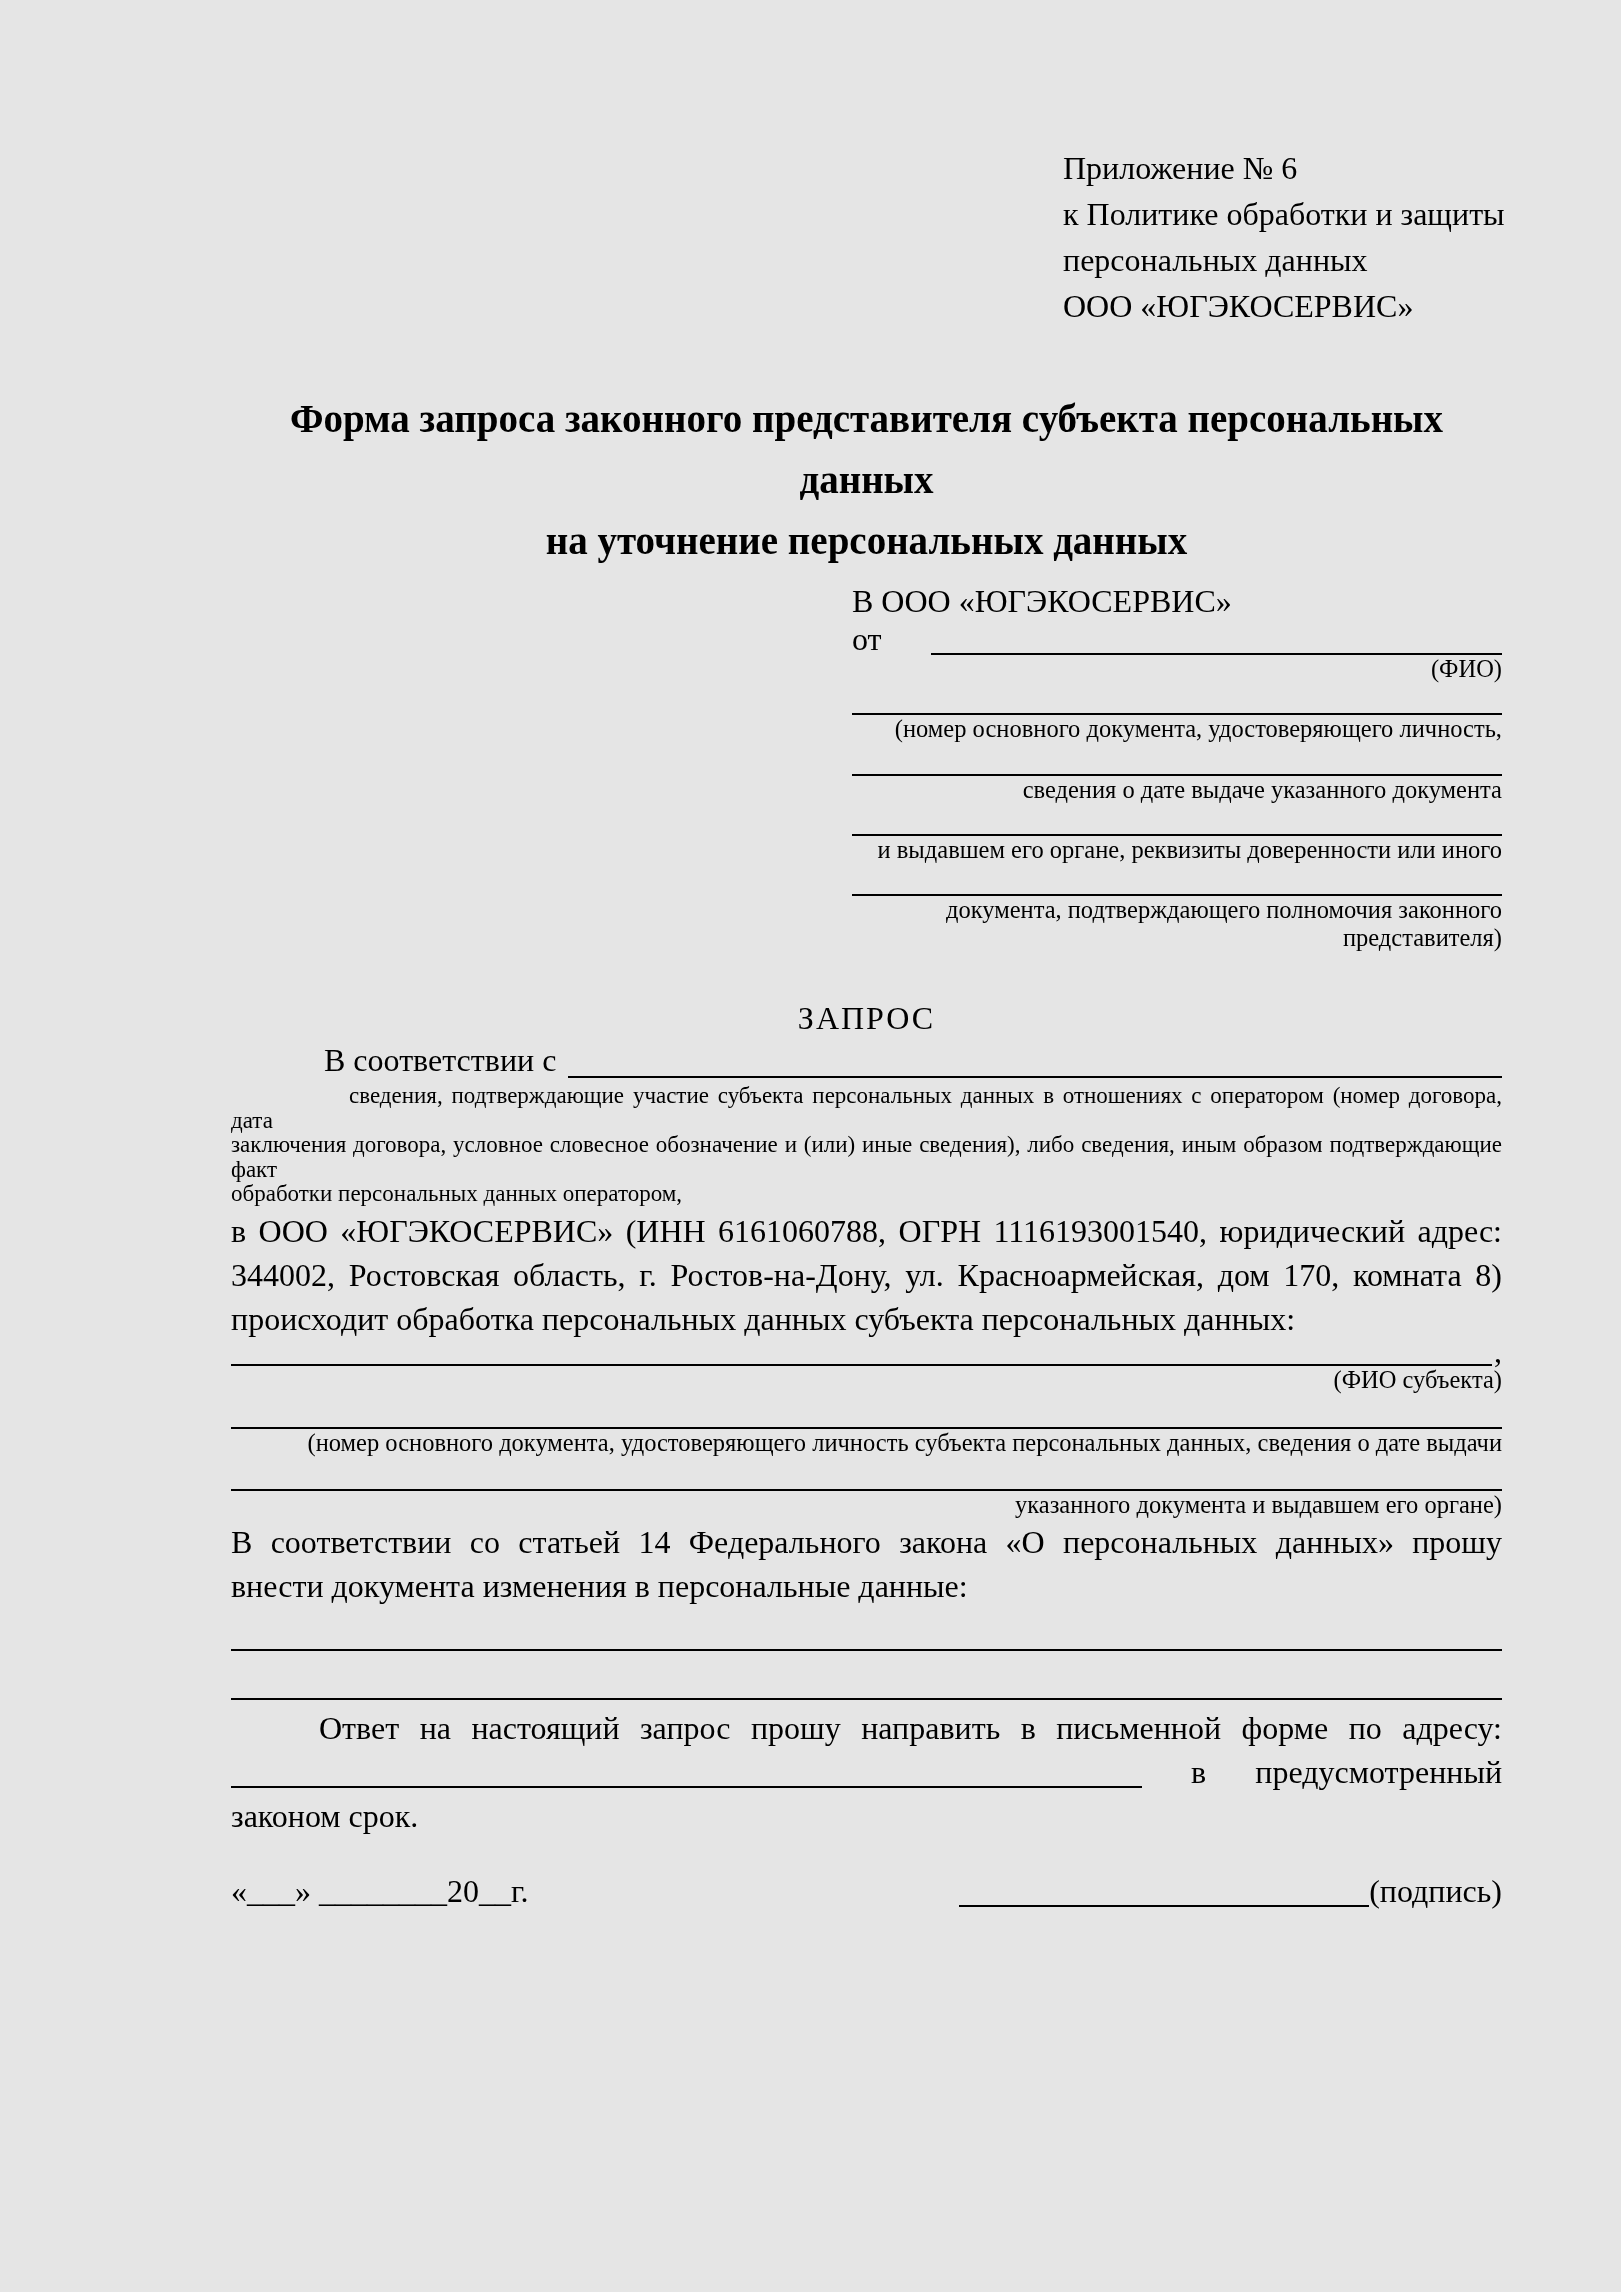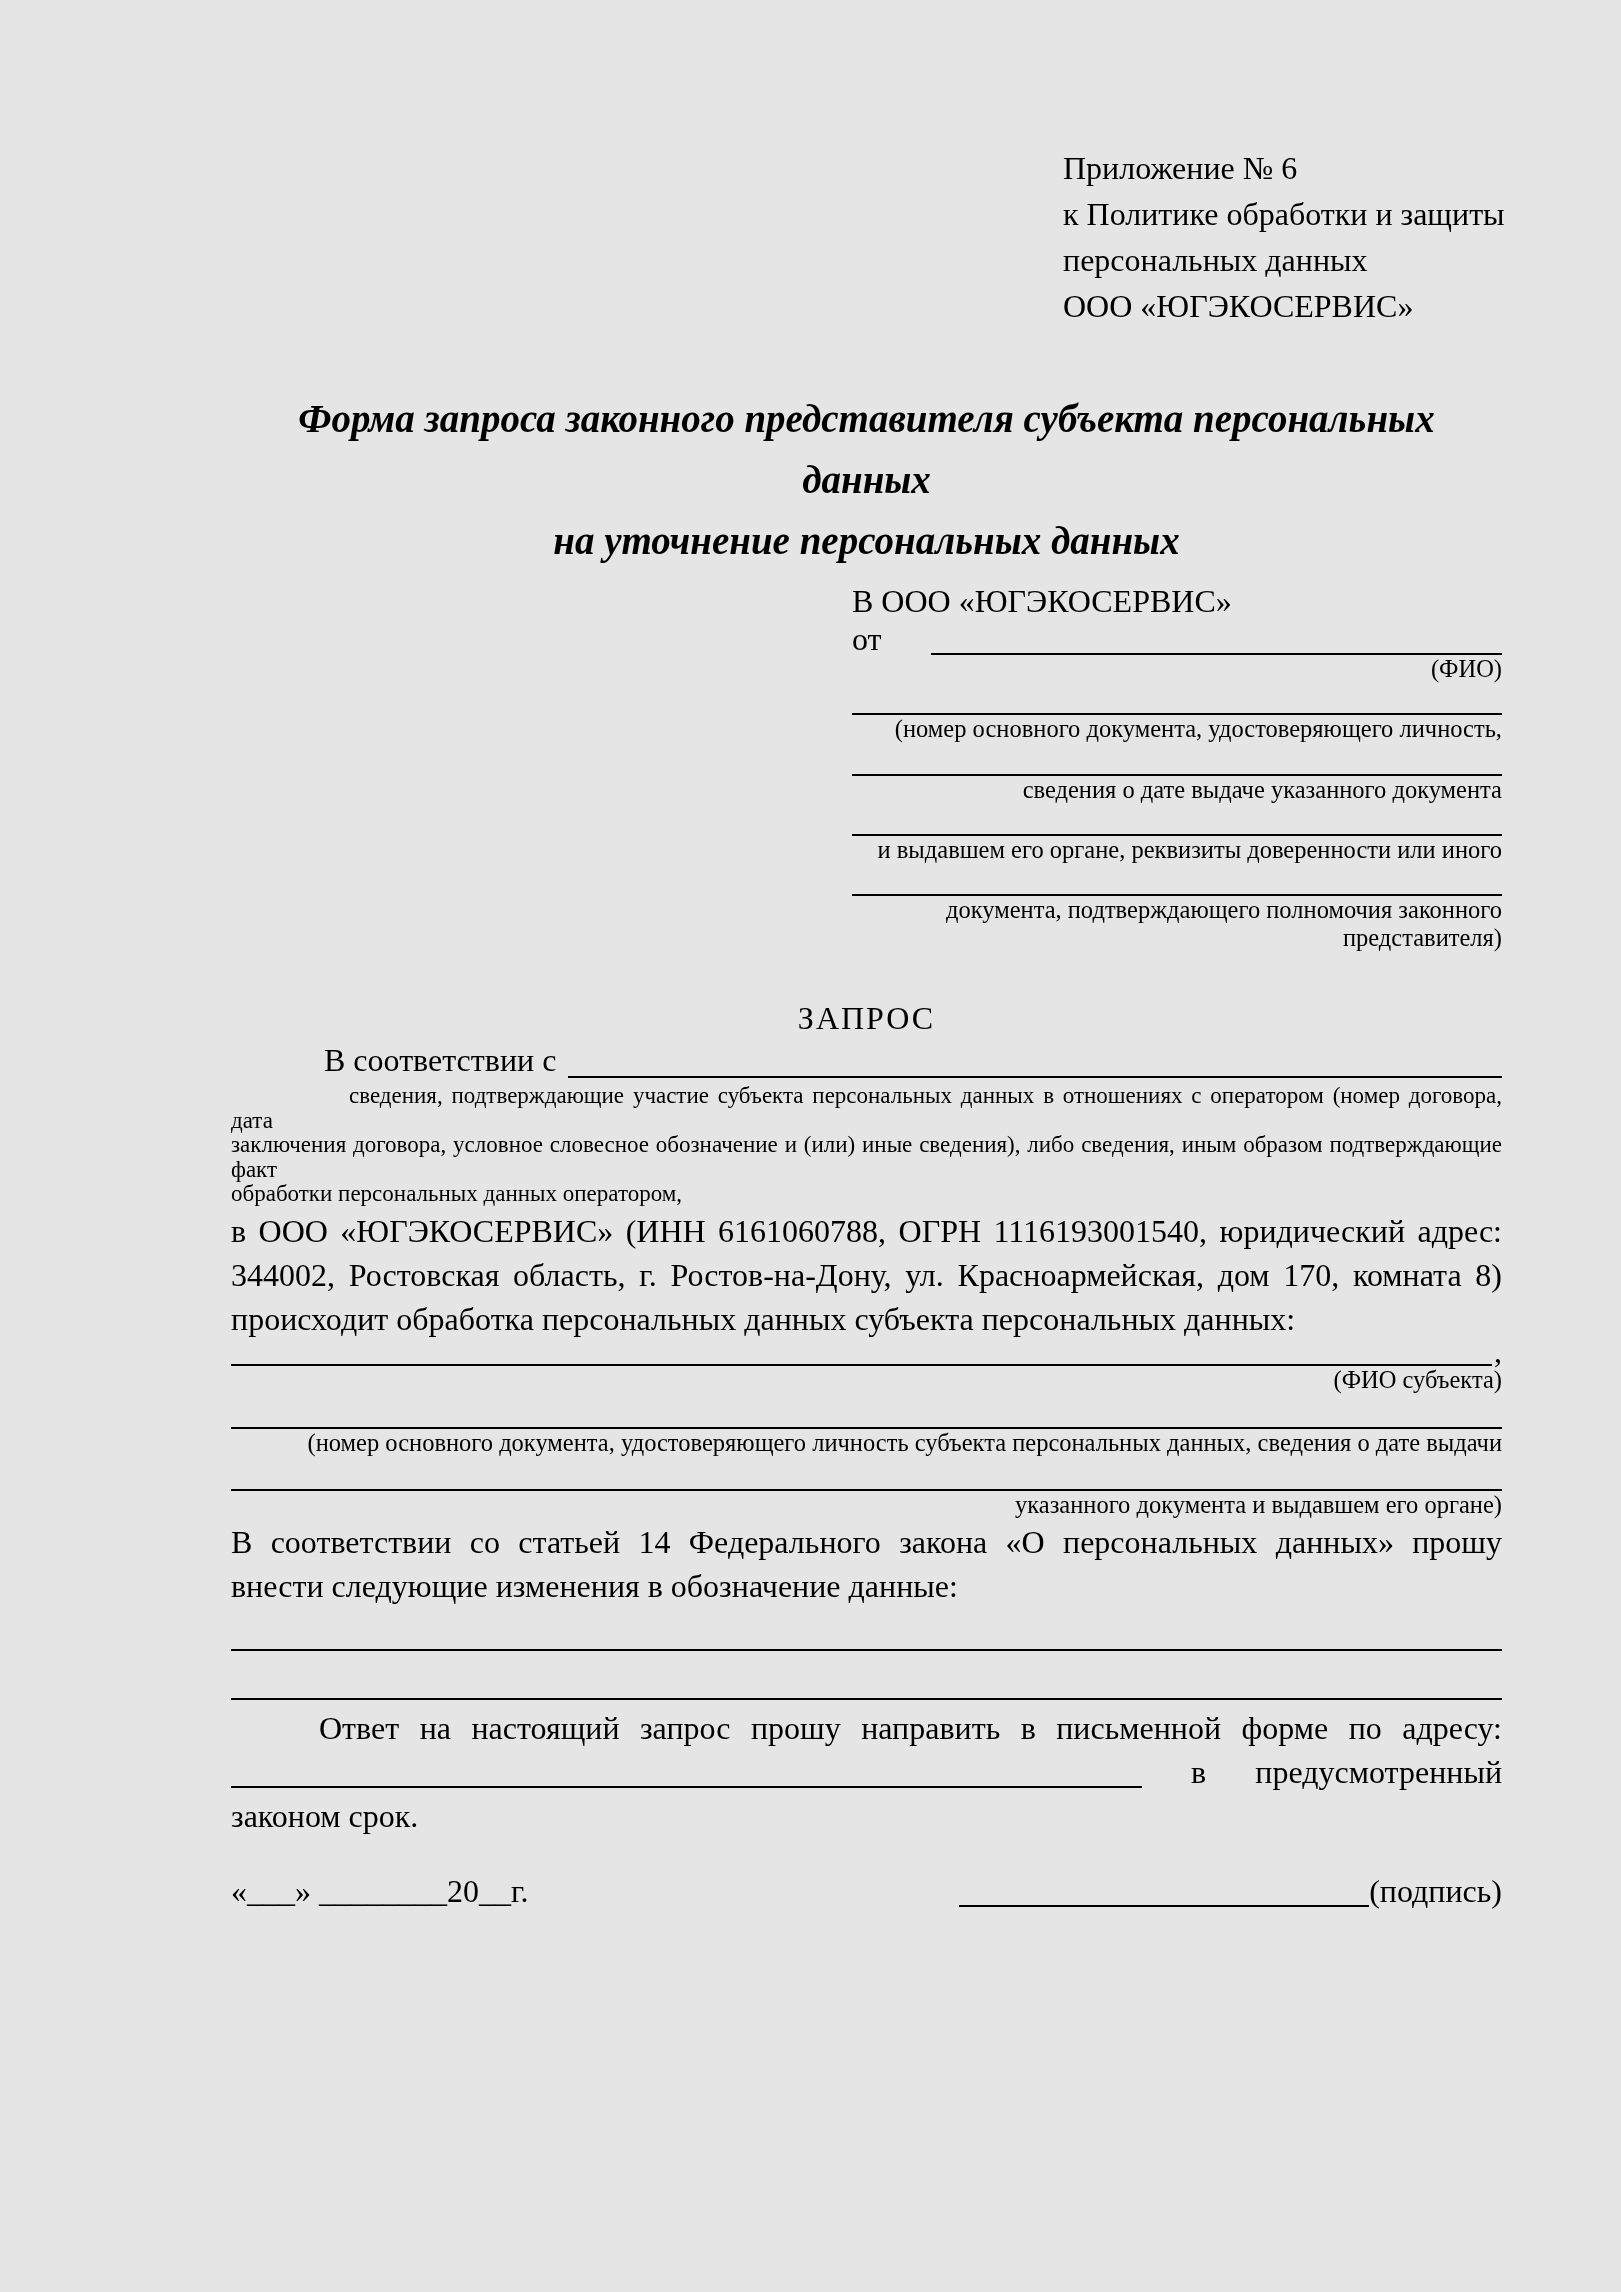--- a/index.html
+++ b/index.html
@@ -17,21 +17,21 @@
     position: absolute;
     left: 231px;
     top: 145px;
     width: 1271px;
     font-size: 32px;
     line-height: 44px;
   }
   
   .appendix { margin-left: 832px; font-size: 32px; line-height: 46px; white-space: nowrap; }
   
-  .doc-title { margin-top: 59px; text-align: center; font-weight: bold; font-size: 39px; line-height: 61px; font-style: italic; }
+  .doc-title { margin-top: 59px; text-align: center; font-weight: bold; font-size: 39px; line-height: 61px; }
   
   .recipient { margin-top: 9.8px; margin-left: 621px; width: 650px; }
   .recipient .to-line { line-height: 41px; white-space: nowrap; }
   .from-row { display: flex; align-items: flex-end; height: 33px; gap: 36px; }
   .from-row .lbl { line-height: 32px; }
   .fill { flex: 1; border-bottom: 2.9px solid #000; }
   .from-row .fill { margin-left: 13.7px; height: 29px; }
   .caption { font-size: 24.5px; line-height: 27.4px; text-align: right; font-family: Liberation Serif, serif; }
   .u-row { height: 33px; border-bottom: 2.9px solid #000; }
   .u-row-tall { height: 35px; border-bottom: 2.9px solid #000; }
@@ -125,21 +125,21 @@
     <div class="caption">(ФИО субъекта)</div>
 
     <div class="u-row-tall"></div>
     <div class="caption">(номер основного документа, удостоверяющего личность субъекта персональных данных, сведения о дате выдачи</div>
 
     <div class="u-row-tall"></div>
     <div class="caption">указанного документа и выдавшем его органе)</div>
 
     <div class="para">
       <div class="jline">В соответствии со статьей 14 Федерального закона «О персональных данных» прошу</div>
-      <div class="lline">внести следующие изменения в обозначение данные:</div>
+      <div class="lline">внести документа изменения в персональные данные:</div>
     </div>
 
     <div class="blank1"></div>
     <div class="blank2"></div>
 
     <div class="answer-intro">Ответ на настоящий запрос прошу направить в письменной форме по адресу:</div>
     <div class="answer-mid">
       <span class="mid-fill"></span>
       <span class="w">в</span>
       <span class="w">предусмотренный</span>

